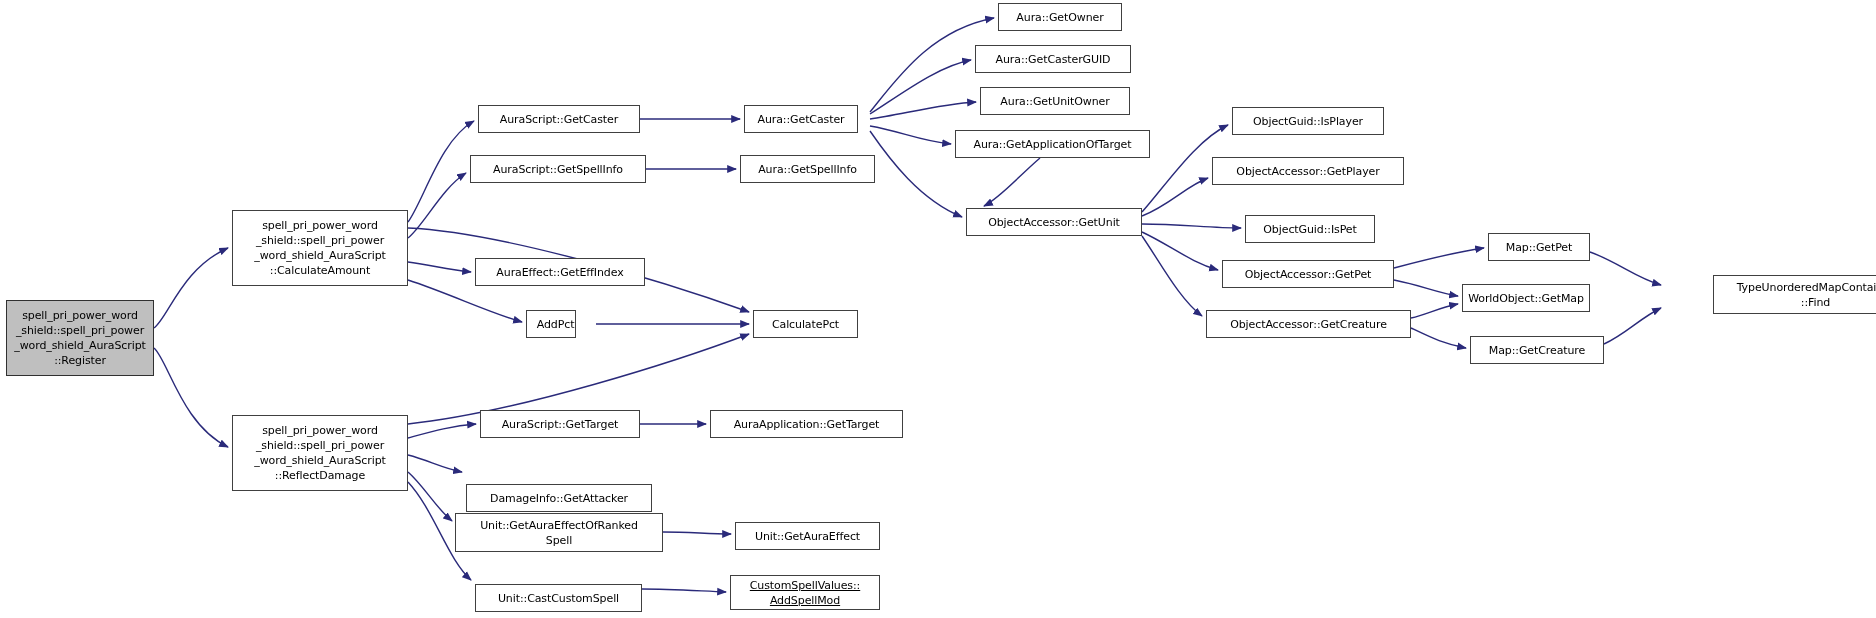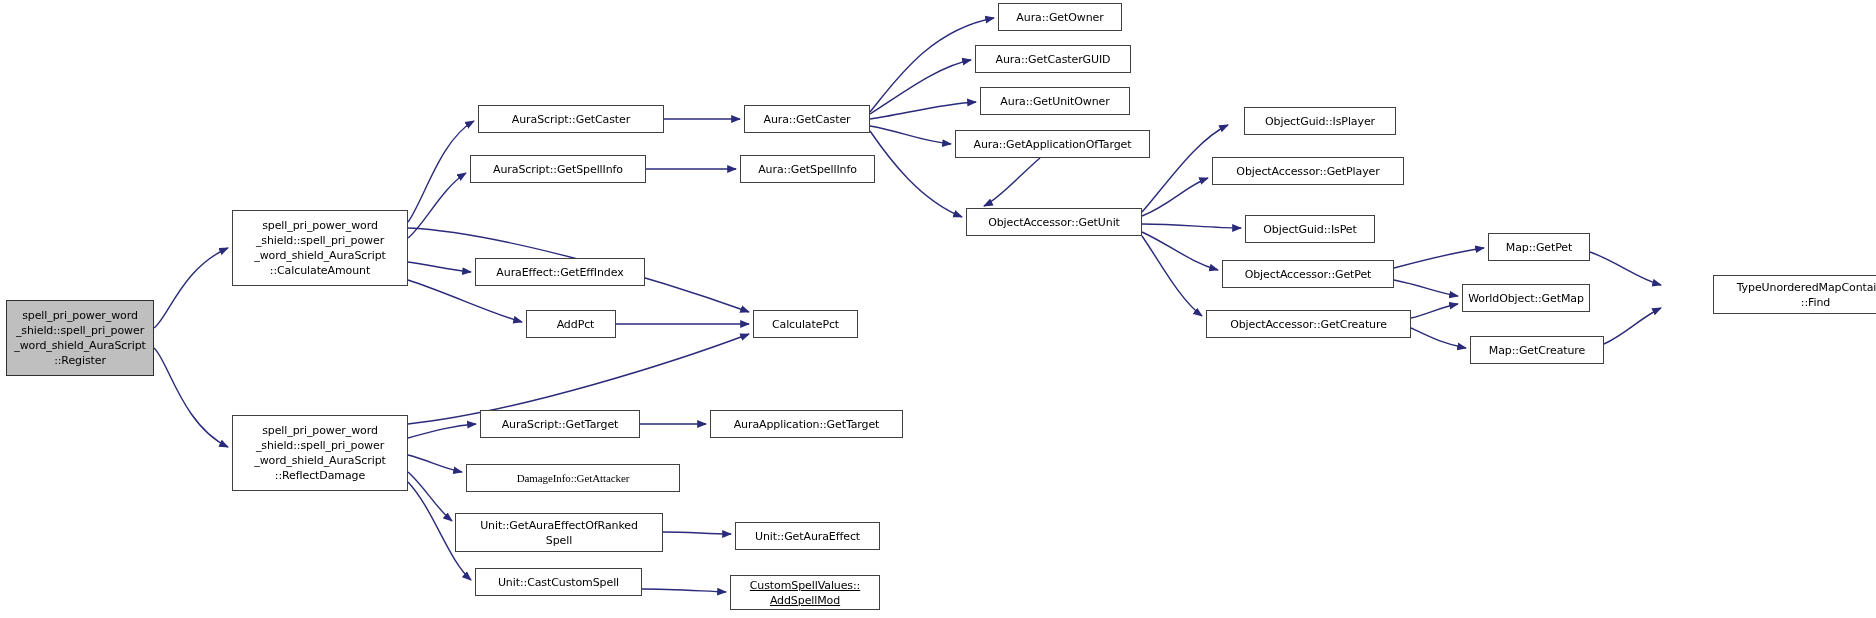--- a/index.html
+++ b/index.html
@@ -98,42 +98,42 @@
 _word_shield_AuraScript
 ::Register</div>
       <div class="node" style="left: 232px; top: 210px; width: 176px; height: 76px;">spell_pri_power_word
 _shield::spell_pri_power
 _word_shield_AuraScript
 ::CalculateAmount</div>
       <div class="node" style="left: 232px; top: 415px; width: 176px; height: 76px;">spell_pri_power_word
 _shield::spell_pri_power
 _word_shield_AuraScript
 ::ReflectDamage</div>
-      <div class="node" style="left: 478px; top: 105px; width: 186px; height: 28px;">AuraScript::GetCaster</div>
+      <div class="node" style="left: 478px; top: 105px; width: 162px; height: 28px;">AuraScript::GetCaster</div>
       <div class="node" style="left: 470px; top: 155px; width: 176px; height: 28px;">AuraScript::GetSpellInfo</div>
       <div class="node" style="left: 475px; top: 258px; width: 170px; height: 28px;">AuraEffect::GetEffIndex</div>
-      <div class="node" style="left: 526px; top: 310px; width: 90px; height: 28px; padding-left: 12px;">AddPct</div>
+      <div class="node" style="left: 526px; top: 310px; width: 50px; height: 28px; padding-left: 12px;">AddPct</div>
       <div class="node" style="left: 480px; top: 410px; width: 160px; height: 28px;">AuraScript::GetTarget</div>
-      <div class="node" style="left: 466px; top: 464px; width: 214px; height: 28px; font-family: Liberation Serif, serif;">DamageInfo::GetAttacker</div>
+      <div class="node" style="left: 466px; top: 484px; width: 186px; height: 28px;">DamageInfo::GetAttacker</div>
       <div class="node" style="left: 455px; top: 513px; width: 208px; height: 39px;">Unit::GetAuraEffectOfRanked
 Spell</div>
-      <div class="node" style="left: 475px; top: 568px; width: 167px; height: 28px; text-align: center;">Unit::CastCustomSpell</div>
-      <div class="node" style="left: 744px; top: 105px; width: 126px; height: 28px;">Aura::GetCaster</div>
+      <div class="node" style="left: 475px; top: 584px; width: 167px; height: 28px; text-align: center;">Unit::CastCustomSpell</div>
+      <div class="node" style="left: 744px; top: 105px; width: 114px; height: 28px;">Aura::GetCaster</div>
       <div class="node" style="left: 740px; top: 155px; width: 135px; height: 28px;">Aura::GetSpellInfo</div>
       <div class="node" style="left: 753px; top: 310px; width: 105px; height: 28px;">CalculatePct</div>
       <div class="node" style="left: 710px; top: 410px; width: 193px; height: 28px;">AuraApplication::GetTarget</div>
       <div class="node" style="left: 735px; top: 522px; width: 145px; height: 28px;">Unit::GetAuraEffect</div>
       <div class="node" style="left: 730px; top: 575px; width: 150px; height: 35px; text-decoration: underline;">CustomSpellValues::
 AddSpellMod</div>
       <div class="node" style="left: 998px; top: 3px; width: 124px; height: 28px;">Aura::GetOwner</div>
       <div class="node" style="left: 975px; top: 45px; width: 156px; height: 28px;">Aura::GetCasterGUID</div>
       <div class="node" style="left: 980px; top: 87px; width: 150px; height: 28px;">Aura::GetUnitOwner</div>
       <div class="node" style="left: 955px; top: 130px; width: 195px; height: 28px;">Aura::GetApplicationOfTarget</div>
       <div class="node" style="left: 966px; top: 208px; width: 176px; height: 28px;">ObjectAccessor::GetUnit</div>
-      <div class="node" style="left: 1232px; top: 107px; width: 152px; height: 28px; margin-left: 12px;">ObjectGuid::IsPlayer</div>
+      <div class="node" style="left: 1232px; top: 107px; width: 152px; height: 28px;">ObjectGuid::IsPlayer</div>
       <div class="node" style="left: 1212px; top: 157px; width: 192px; height: 28px;">ObjectAccessor::GetPlayer</div>
       <div class="node" style="left: 1245px; top: 215px; width: 130px; height: 28px;">ObjectGuid::IsPet</div>
       <div class="node" style="left: 1222px; top: 260px; width: 172px; height: 28px;">ObjectAccessor::GetPet</div>
       <div class="node" style="left: 1206px; top: 310px; width: 205px; height: 28px;">ObjectAccessor::GetCreature</div>
       <div class="node" style="left: 1488px; top: 233px; width: 102px; height: 28px;">Map::GetPet</div>
       <div class="node" style="left: 1462px; top: 284px; width: 128px; height: 28px;">WorldObject::GetMap</div>
       <div class="node" style="left: 1470px; top: 336px; width: 134px; height: 28px;">Map::GetCreature</div>
       <div class="node" style="left: 1665px; top: 275px; width: 205px; height: 39px; margin-left: 48px;">TypeUnorderedMapContainer
 ::Find</div>
     </div>

